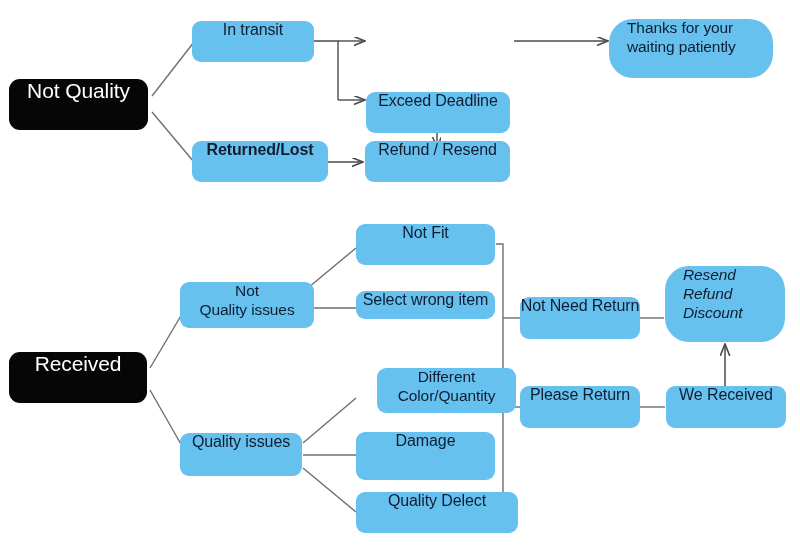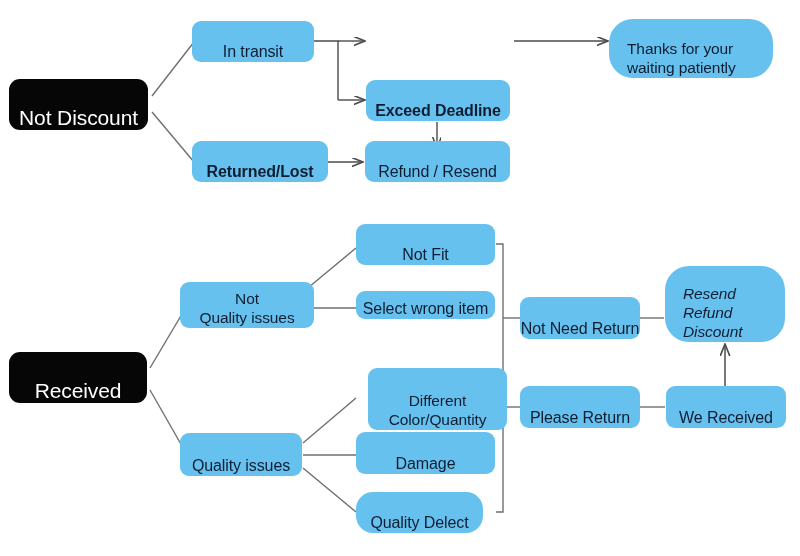--- a/index.html
+++ b/index.html
@@ -23,21 +23,21 @@
     left: 0;
     top: 0;
     width: 800px;
     height: 556px;
     pointer-events: none;
   }
   .node {
     position: absolute;
     box-sizing: border-box;
     display: flex;
-    align-items: flex-end;
+    align-items: flex-start;
     justify-content: center;
     text-align: center;
     border-radius: 9px;
     line-height: 1.16;
     white-space: pre-line;
     letter-spacing: -0.1px;
   }
   .node.blue {
     background: #67c1ef;
     color: #101d31;
@@ -115,34 +115,34 @@
 
       <path d="M639,407 L665,407"></path>
     </g>
 
     <g stroke="#4a4b4d" stroke-width="1.5" fill="none">
       <path d="M725,386 L725,344" marker-end="url(#arrow)"></path>
     </g>
   </svg>
 
   <div class="node black" style="left:9px; top:79px; width:139px; height:51px;">
-    <span>Not Discount</span>
+    <span>Not Quality</span>
   </div>
 
   <div class="node blue" style="left:192px; top:21px; width:122px; height:41px;">
     <span>In transit</span>
   </div>
 
 
   <div class="node blue multi align-left" style="left:609px; top:19px; width:164px; height:59px;">
     <span>Thanks for your
 waiting patiently</span>
   </div>
 
-  <div class="node blue" style="left:366px; top:80px; width:144px; height:41px;font-weight:bold;">
+  <div class="node blue" style="left:366px; top:92px; width:144px; height:41px;">
     <span>Exceed Deadline</span>
   </div>
 
   <div class="node blue" style="left:192px; top:141px; width:136px; height:41px;font-weight:bold;">
     <span>Returned/Lost</span>
   </div>
 
   <div class="node black" style="left:9px; top:352px; width:138px; height:51px;">
     <span>Received</span>
   </div>
@@ -161,30 +161,30 @@
   </div>
 
   <div class="node blue" style="left:356px; top:224px; width:139px; height:41px;">
     <span>Not Fit</span>
   </div>
 
   <div class="node blue" style="left:356px; top:291px; width:139px; height:28px;">
     <span>Select wrong item</span>
   </div>
 
-  <div class="node blue multi" style="left:368px; top:368px; width:139px; height:62px;">
+  <div class="node blue multi" style="left:377px; top:368px; width:139px; height:45px;">
     <span>Different
 Color/Quantity</span>
   </div>
 
-  <div class="node blue" style="left:356px; top:432px; width:139px; height:42px;">
+  <div class="node blue" style="left:356px; top:432px; width:139px; height:48px;">
     <span>Damage</span>
   </div>
 
-  <div class="node blue" style="left:356px; top:492px; width:127px; height:41px;border-radius:17px;">
+  <div class="node blue" style="left:356px; top:492px; width:162px; height:41px;">
     <span>Quality Delect</span>
   </div>
 
   <div class="node blue" style="left:520px; top:297px; width:120px; height:42px;">
     <span>Not Need Return</span>
   </div>
 
   <div class="node blue" style="left:520px; top:386px; width:120px; height:42px;">
     <span>Please Return</span>
   </div>

